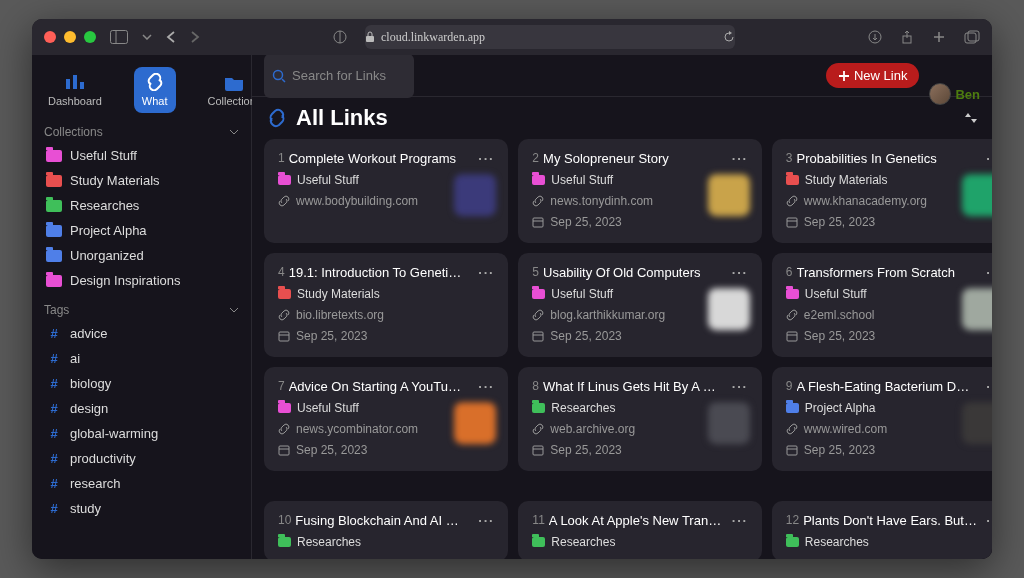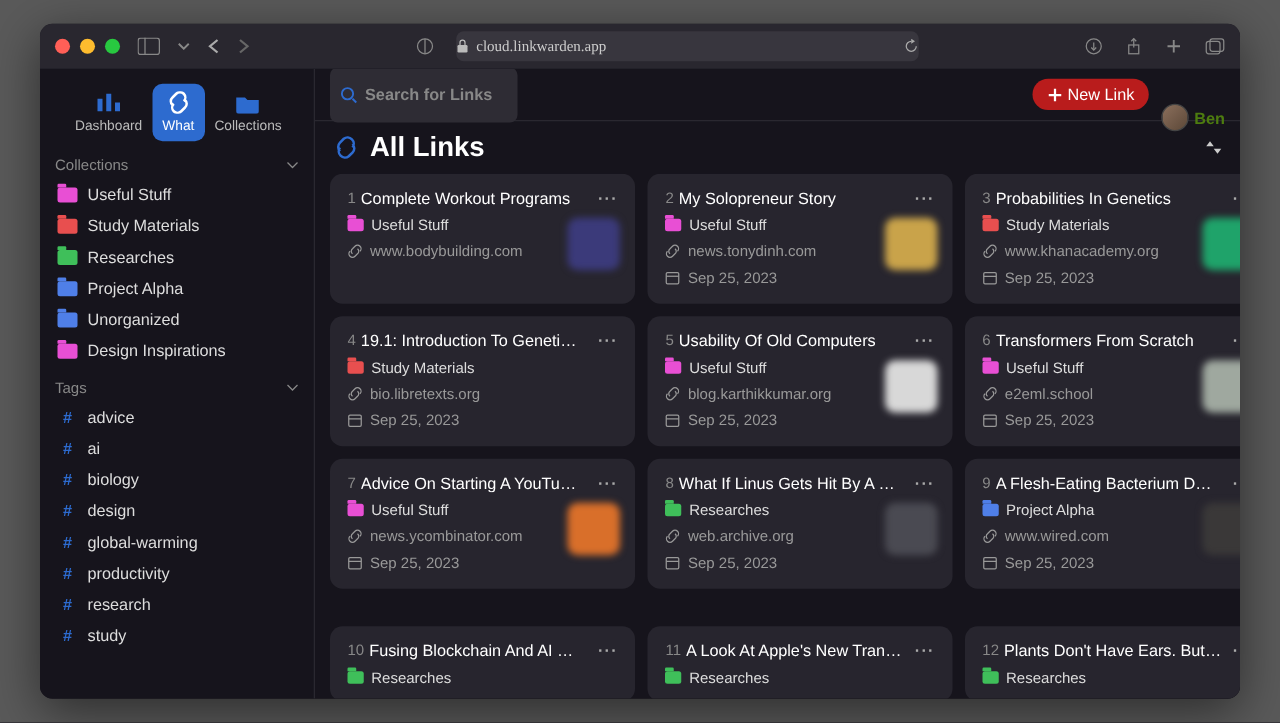--- a/index.html
+++ b/index.html
@@ -57,24 +57,23 @@
     .sidebar {
       width: 220px;
       background: #16141c;
       display: flex;
       flex-direction: column;
       padding-top: 8px;
       border-right: 1px solid #2a2830;
     }
     .main-nav {
       display: flex;
-      gap: 0;
+      gap: 24px;
       padding: 4px 8px 8px 8px;
       justify-content: start;
-      margin-left: 12px;
     }
     .nav-item {
       display: flex;
       flex-direction: column;
       align-items: center;
       gap: 4px;
       padding: 6px 8px;
       border-radius: 8px;
       color: #bbb;
       font-size: 11px;
@@ -129,21 +128,20 @@
       width: 150px;
       height: 44px;
       background: #2e2c34;
       border-radius: 6px;
       display: flex;
       align-items: center;
       padding: 0 8px;
       gap: 6px;
       color: #888;
       font-size: 13px;
-      font-weight: bold;
     }
     .spacer { flex: 1; }
     .new-link-btn {
       background: #b91c1c;
       color: #fff;
       padding: 5px 12px;
       border-radius: 14px;
       display: flex;
       align-items: center;
       gap: 4px;

